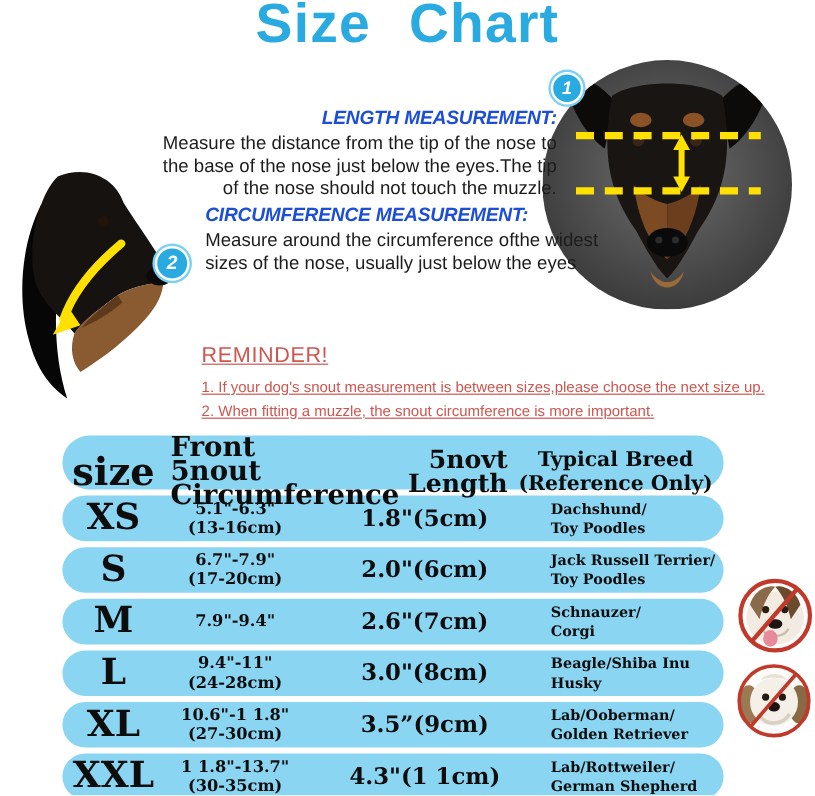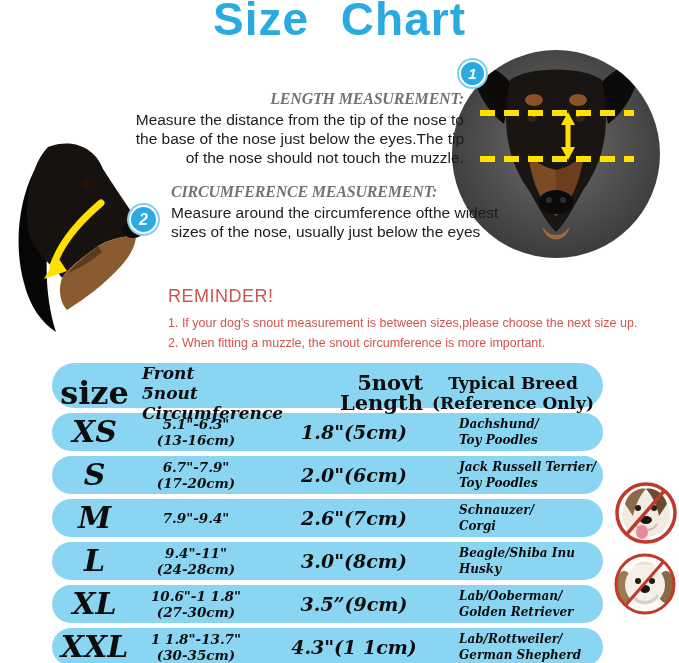--- a/index.html
+++ b/index.html
@@ -3,45 +3,45 @@
 <meta charset="utf-8">
 <style>
   html,body{margin:0;padding:0;background:#fff;}
   .stage{position:relative;width:679px;height:663px;background:#ffffff;overflow:hidden;
          font-family:"Liberation Sans",sans-serif;color:#1c1c1c;}
   
   .title{position:absolute;top:-8px;left:0;width:100%;text-align:center;
          font-size:46px;font-weight:bold;color:#29abe2;letter-spacing:1px;word-spacing:18px;}
   
   .len-block{position:absolute;top:90px;left:104px;width:360px;text-align:right;}
-  .circ-block{position:absolute;top:183px;left:171px;width:352px;text-align:left;}
-  .m-heading{font-size:16px;font-weight:bold;font-style:italic;color:#737373;letter-spacing:-0.2px;font-family:Liberation Serif, serif;}
+  .circ-block{position:absolute;top:171px;left:171px;width:352px;text-align:left;}
+  .m-heading{font-size:16px;font-weight:bold;font-style:italic;color:#1d4ed8;letter-spacing:-0.2px;}
   .m-text{font-size:15.5px;line-height:19px;margin-top:2px;}
   
   .badge{position:absolute;width:23px;height:23px;border-radius:50%;background:#29abe2;
          color:#fff;font-weight:bold;font-style:italic;font-size:15px;
          display:flex;align-items:center;justify-content:center;
          border:2px solid #fff;box-shadow:0 0 0 2px #7fd0f0;}
   .badge-1{left:459px;top:60px;}
   .badge-2{left:129px;top:205px;width:25px;height:25px;font-size:16px;}
   
-  .reminder{position:absolute;top:286px;left:168px;color:#cd5650;}
+  .reminder{position:absolute;top:286px;left:168px;color:#cd5650;text-decoration:underline;}
   .reminder-h{font-size:18px;letter-spacing:0.5px;margin:0 0 6px 0;font-weight:normal;}
   .reminder-item{font-size:12.5px;line-height:20px;}
   
   .size-table{position:absolute;left:52px;top:363px;width:551px;
               font-family:"DejaVu Serif","Liberation Serif",serif;font-weight:bold;color:#0d0d0d;}
   .t-row{display:grid;grid-template-columns:85px 118px 168px 1fr;align-items:center;
          background:#8ad5f2;border-radius:23px;margin-bottom:5px;}
   .t-row.header{height:45px;}
-  .t-row.body{height:38px;font-style:italic;}
+  .t-row.body{height:38px;}
   .cell{display:flex;flex-direction:column;justify-content:center;}
   .c-size{text-align:center;font-size:30px;line-height:30px;}
   .h-size{font-size:32px;}
-  .h-circ{text-align:left;padding-left:5px;font-size:17px;line-height:20px;font-style:italic;}
+  .h-circ{text-align:left;padding-left:5px;font-size:23px;line-height:20px;}
   .h-len{text-align:right;padding-left:72px;font-size:21px;line-height:20px;}
   .h-breed{text-align:center;font-size:17px;line-height:20px;}
   .c-circ{text-align:center;font-size:13.5px;line-height:16px;}
   .c-len{text-align:center;padding-left:30px;font-size:19px;line-height:19px;}
   .c-breed{text-align:left;padding-left:36px;font-size:12px;line-height:16.5px;}
   
   .dog-left{position:absolute;left:0;top:137px;width:148px;height:196px;}
   .dog-right{position:absolute;left:452px;top:50px;width:208px;height:208px;border-radius:50%;
              overflow:hidden;}
   .no-icon{position:absolute;width:66px;height:66px;}

